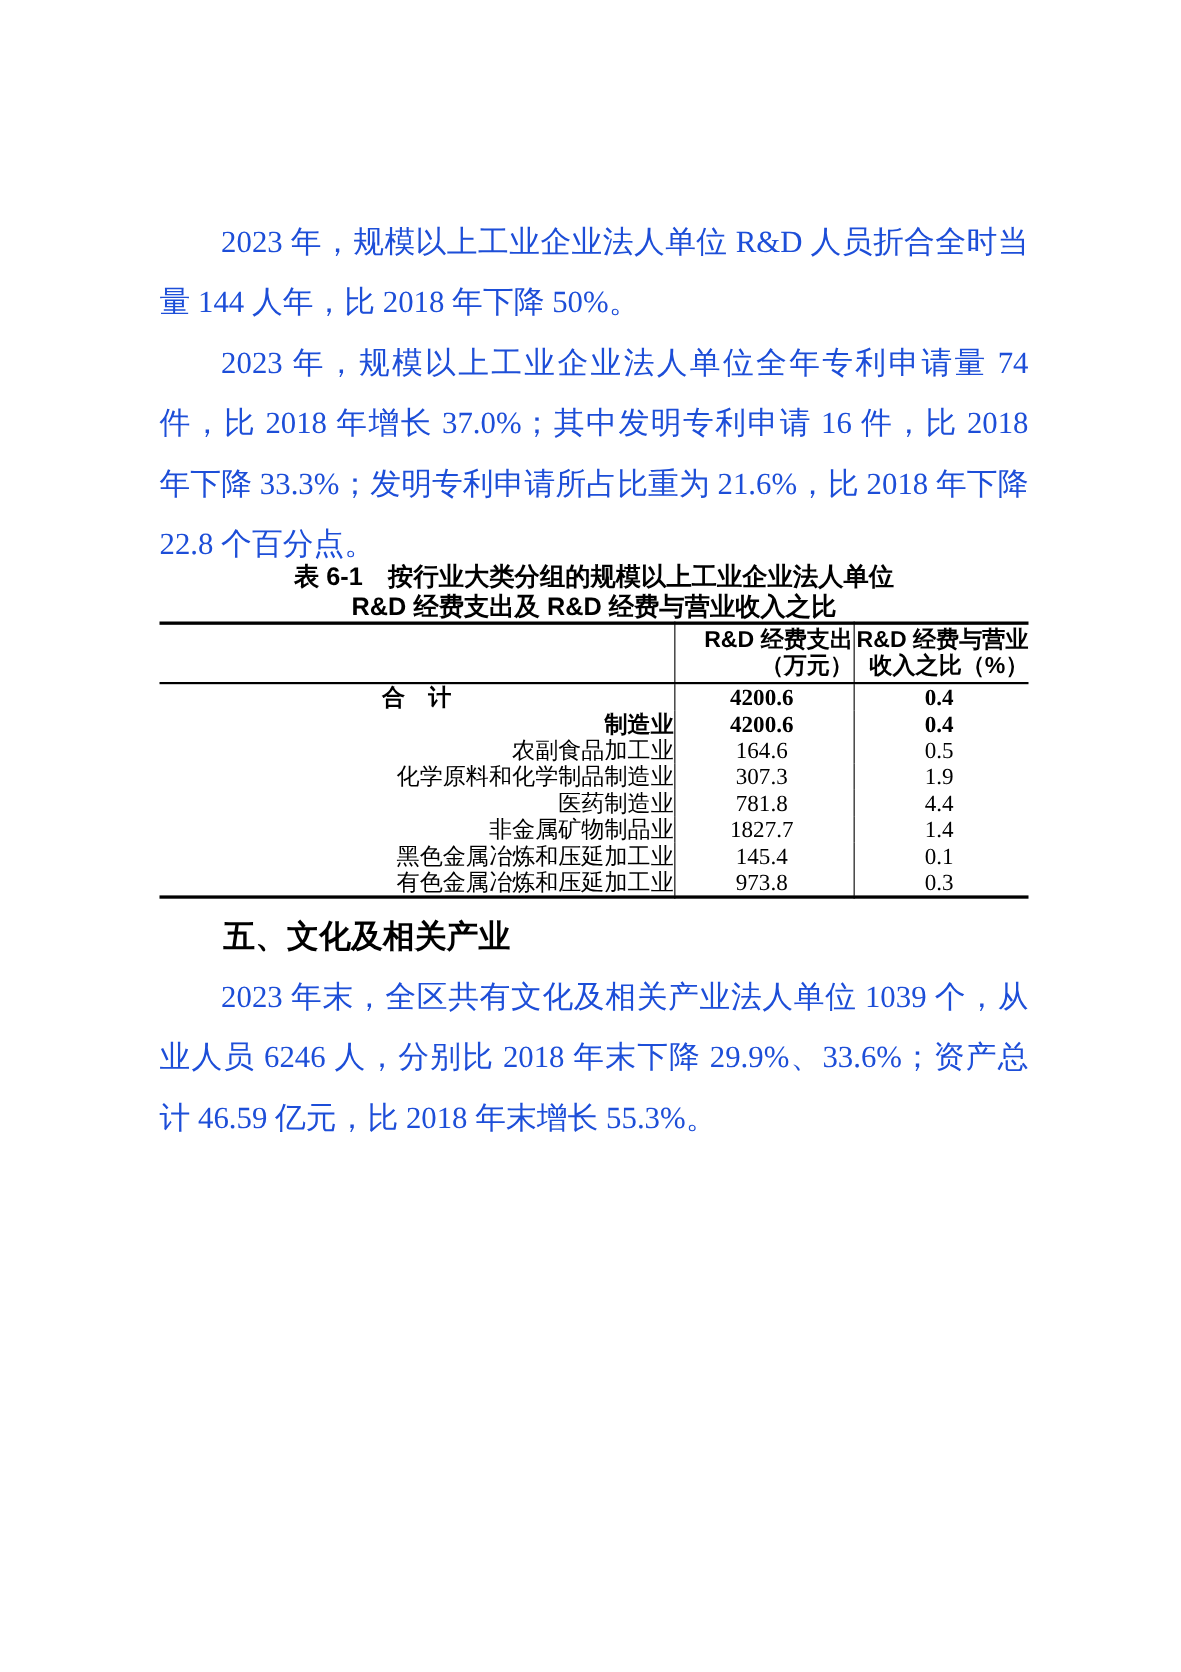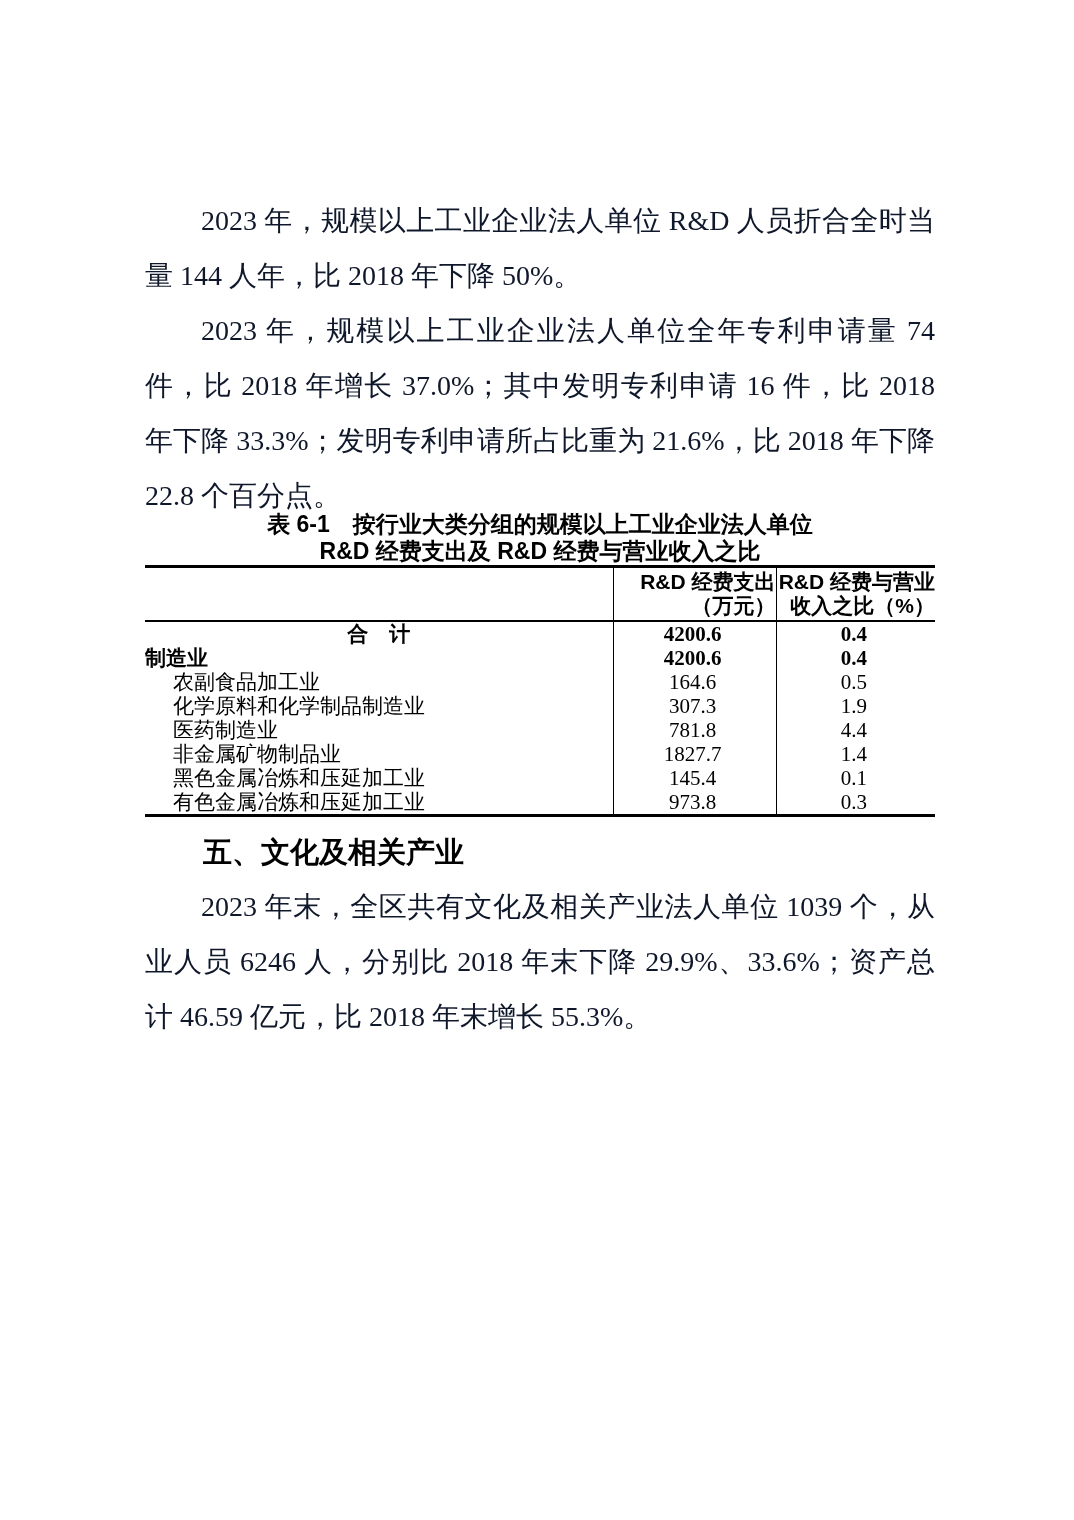--- a/index.html
+++ b/index.html
@@ -18,21 +18,21 @@
     top: 193px;
     width: 790px;
   }
   p.body-para {
     margin: 0;
     font-family: "Liberation Serif", "DejaVu Serif", serif;
     font-size: 28px;
     line-height: 55px;
     text-align: justify;
     text-indent: 2em;
-    color: #0f172a;
+    color: #1d4ed8;
     word-break: break-all;
   }
   .table-title {
     margin-top: -12px;
     text-align: center;
     font-family: "Liberation Sans", "DejaVu Sans", sans-serif;
     font-weight: bold;
     font-size: 23px;
     line-height: 27px;
     color: #000000;
@@ -59,21 +59,21 @@
   table.data-table tbody td {
     font-family: "Liberation Serif", "DejaVu Serif", serif;
     font-size: 21px;
     line-height: 24px;
     height: 24px;
     padding: 0;
     vertical-align: middle;
     white-space: nowrap;
     overflow: hidden;
   }
-  table.data-table tbody td.name { text-align: left; }
+  table.data-table tbody td.name { text-align: right; }
   table.data-table tbody td.name.indent { padding-left: 28px; }
   table.data-table tbody td.name.center { text-align: center; }
   table.data-table tbody td.num { text-align: center; padding-right: 4px; }
   table.data-table tbody tr.bold td { font-weight: bold; }
   h2.section-heading {
     margin: 18px 0 0 0;
     padding-left: 2em;
     font-family: "Liberation Sans", "DejaVu Sans", sans-serif;
     font-weight: bold;
     font-size: 29px;

